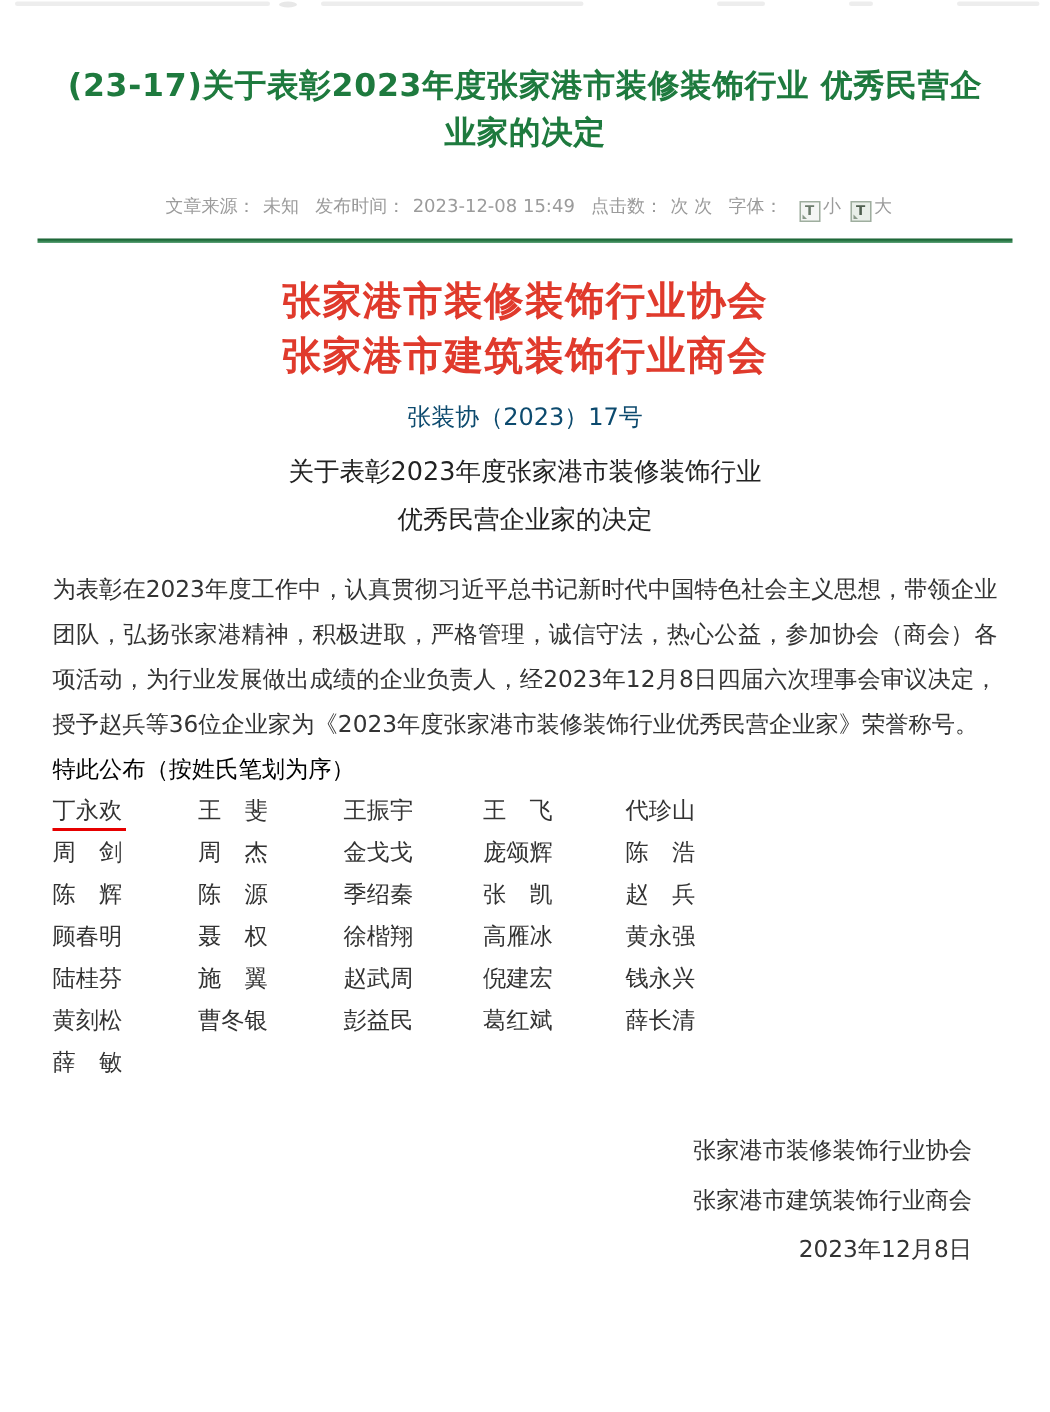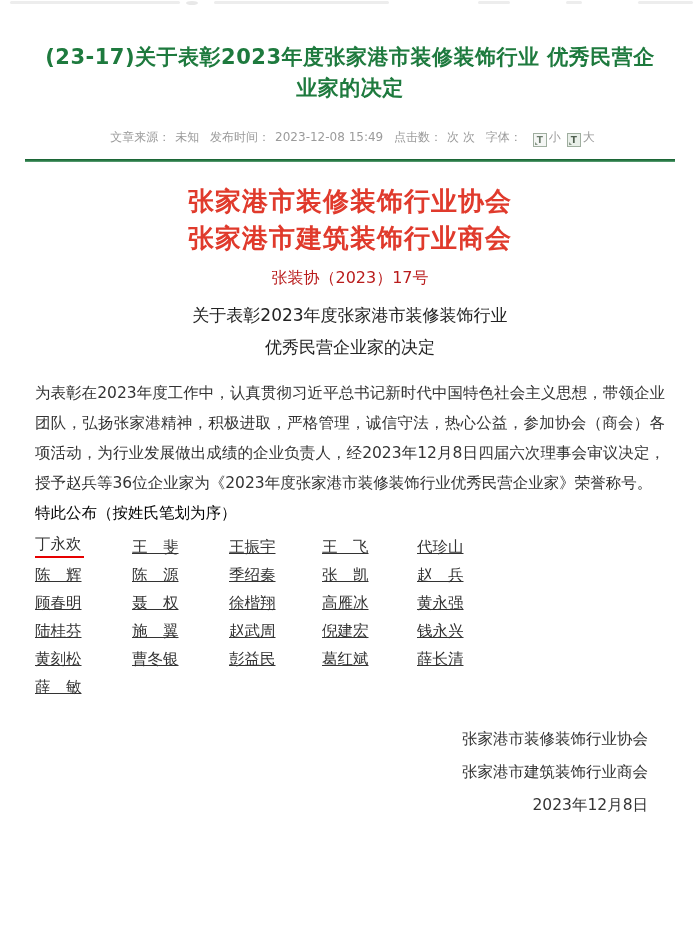--- a/index.html
+++ b/index.html
@@ -77,21 +77,21 @@
     font-size: 26px;
     font-weight: bold;
     line-height: 37px;
     letter-spacing: 1px;
   }
   .org-block { margin-top: 21px; }
   .doc-no {
     margin-top: 9px;
     text-align: center;
     font-size: 16px;
-    color: #b91c1c;
+    color: #0c4a6e;
     line-height: 24px;
   }
   .subject {
     text-align: center;
     font-size: 17px;
     font-weight: normal;
     color: #222;
     line-height: 32px;
   }
   .subject-block { margin-top: 9px; }
@@ -103,23 +103,23 @@
     text-align: justify;
     color: #333;
   }
   .announce {
     font-size: 15.5px;
     line-height: 30px;
     color: #000000;
   }
 
   .names-grid { margin-top: 2px; font-size: 15.5px; color: #333; }
-  .name-row { display: flex; height: 28px; align-items: flex-end; text-decoration: underline; }
+  .name-row { display: flex; height: 28px; align-items: flex-start; }
   .name-cell { width: 97px; }
-  .name-cell:nth-child(3) { width: 93px; margin-top: 40px; }
+  .name-cell:nth-child(3) { width: 93px; }
   .name-cell:nth-child(4) { width: 95px; }
   .name-cell:last-child { width: auto; }
   .underlined-red {
     display: inline-block;
     border-bottom: 2px solid #e60000;
     padding: 0 2px 1px 0;
   }
 
   .closing {
     margin-top: 3px;
@@ -180,20 +180,27 @@
 
   <div class="names-grid">
       <div class="name-row">
         <div class="name-cell"><span class="underlined-red">丁永欢</span></div>
         <div class="name-cell"><span>王　斐</span></div>
         <div class="name-cell"><span>王振宇</span></div>
         <div class="name-cell"><span>王　飞</span></div>
         <div class="name-cell"><span>代珍山</span></div>
       </div>
       <div class="name-row">
+        <div class="name-cell"><span>周　剑</span></div>
+        <div class="name-cell"><span>周　杰</span></div>
+        <div class="name-cell"><span>金戈戈</span></div>
+        <div class="name-cell"><span>庞颂辉</span></div>
+        <div class="name-cell"><span>陈　浩</span></div>
+      </div>
+      <div class="name-row">
         <div class="name-cell"><span>陈　辉</span></div>
         <div class="name-cell"><span>陈　源</span></div>
         <div class="name-cell"><span>季绍秦</span></div>
         <div class="name-cell"><span>张　凯</span></div>
         <div class="name-cell"><span>赵　兵</span></div>
       </div>
       <div class="name-row">
         <div class="name-cell"><span>顾春明</span></div>
         <div class="name-cell"><span>聂　权</span></div>
         <div class="name-cell"><span>徐楷翔</span></div>

